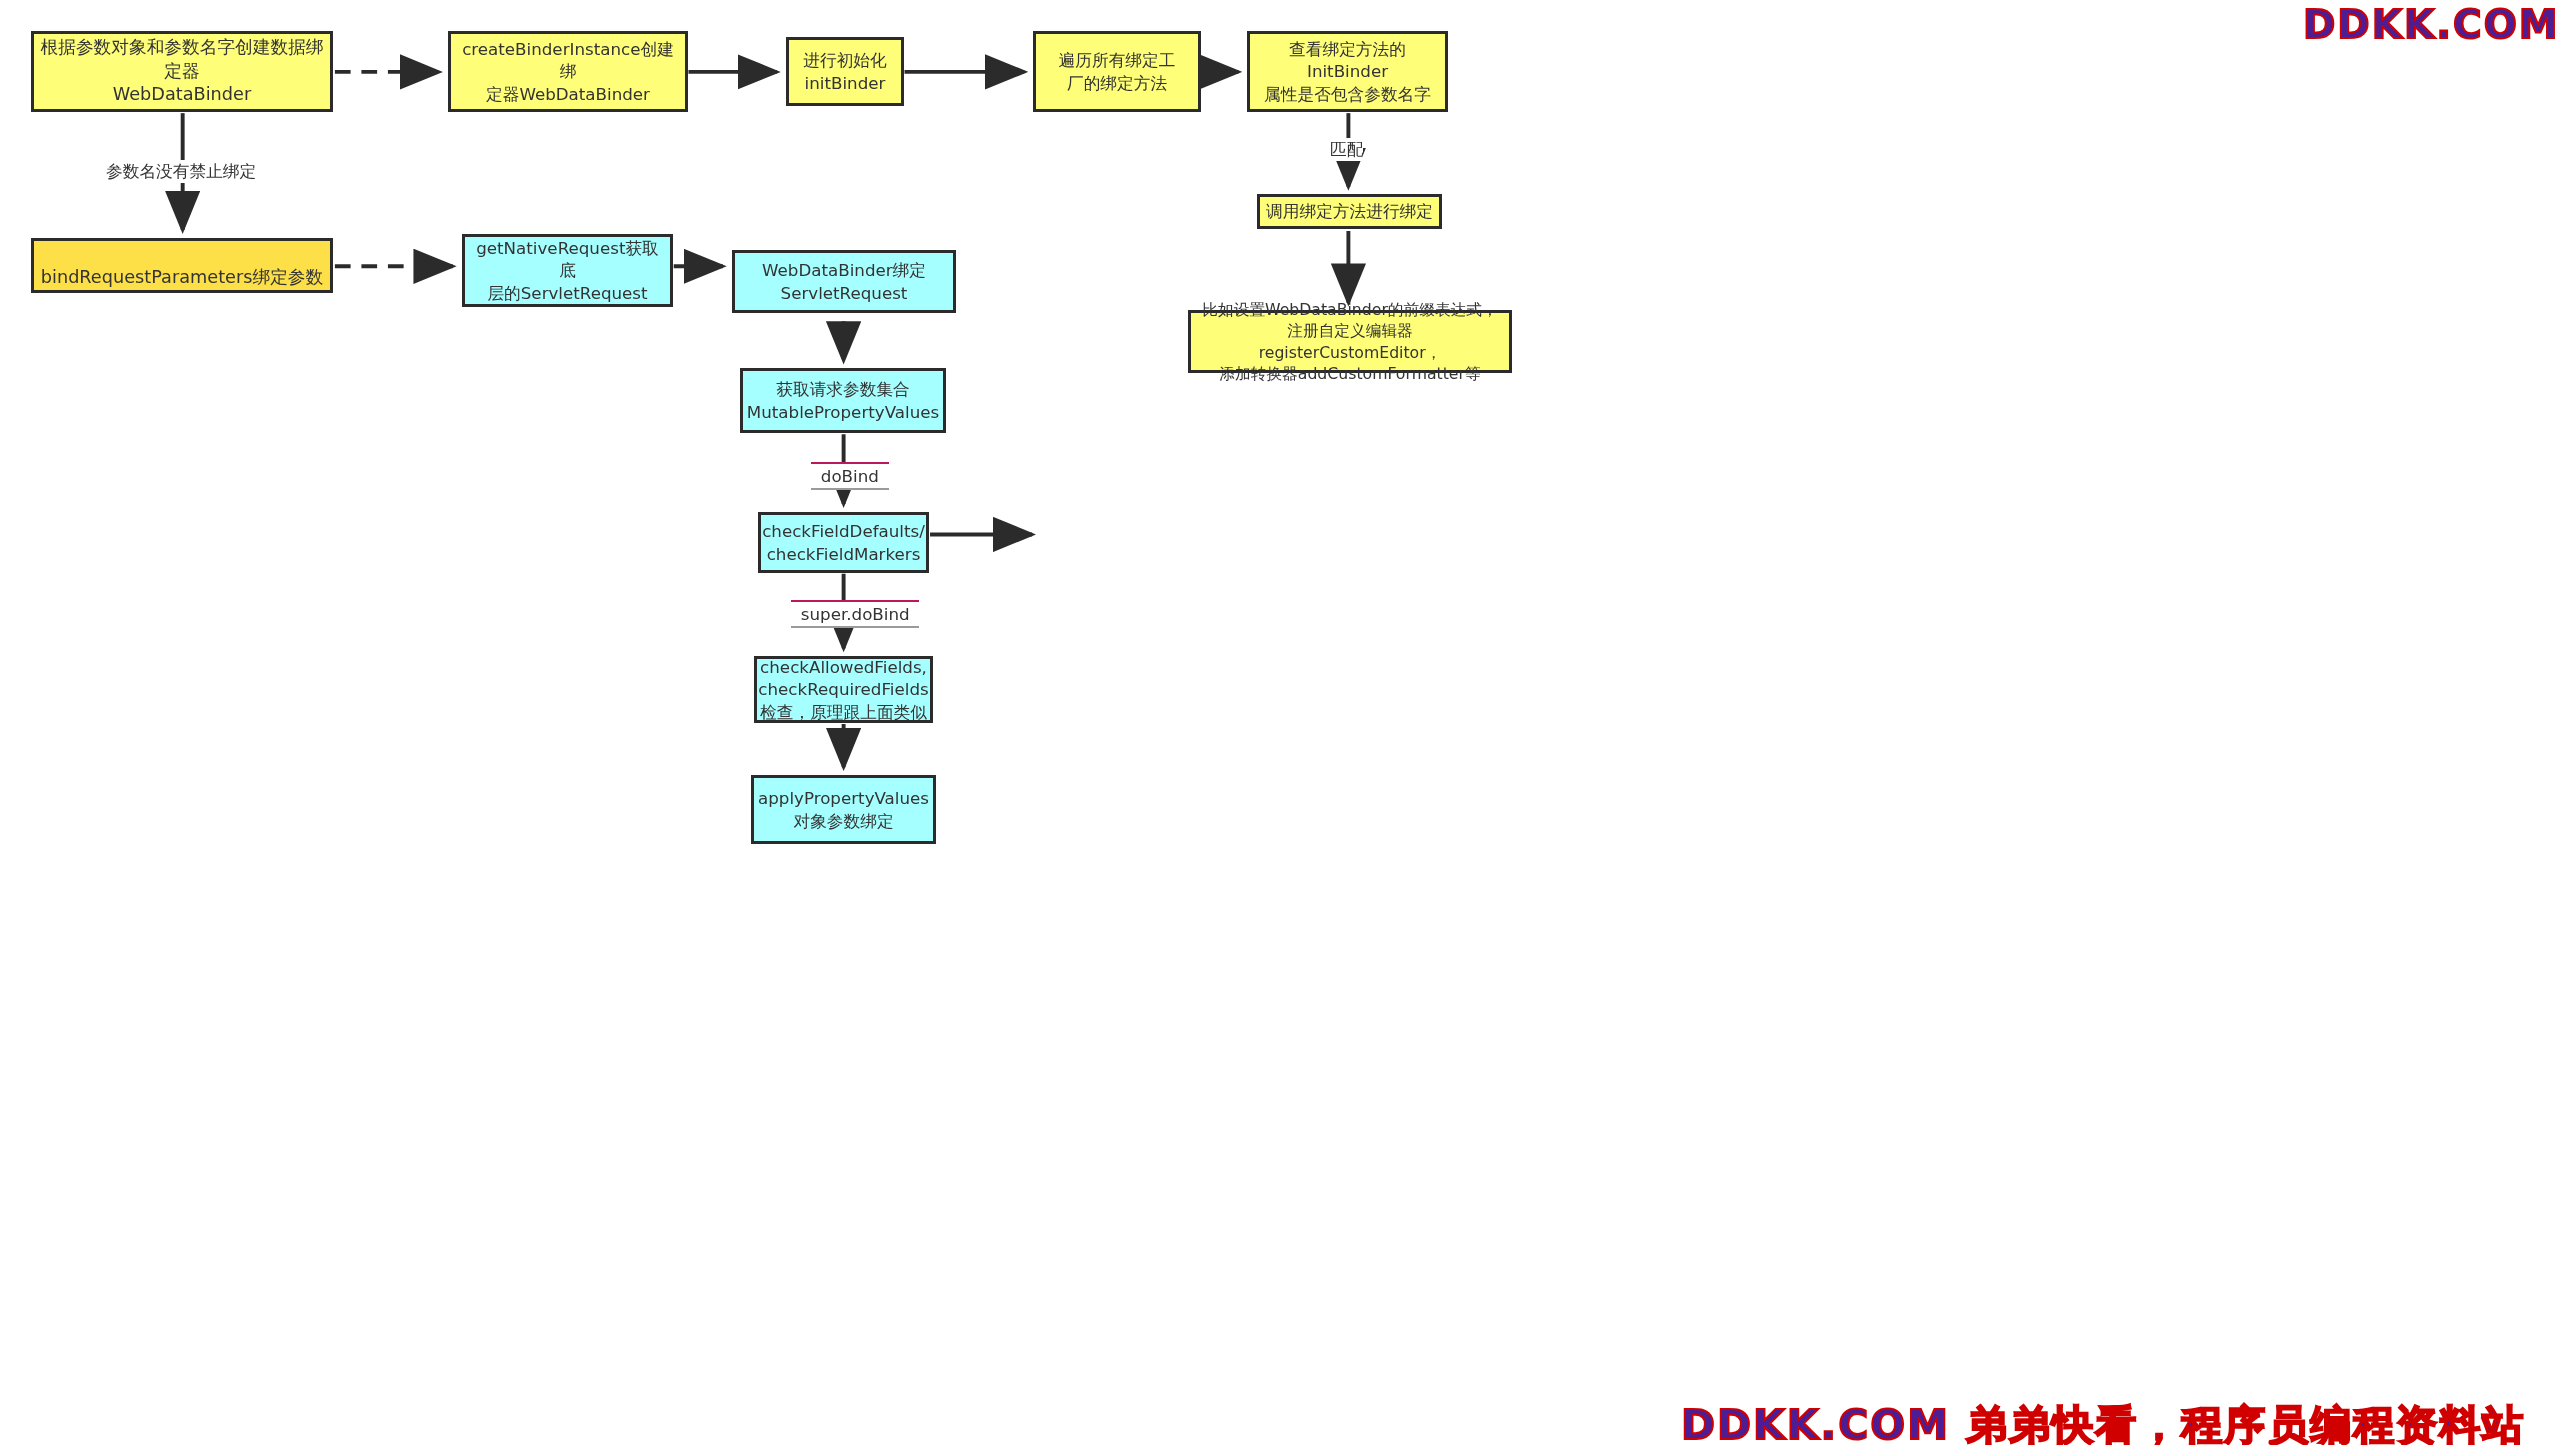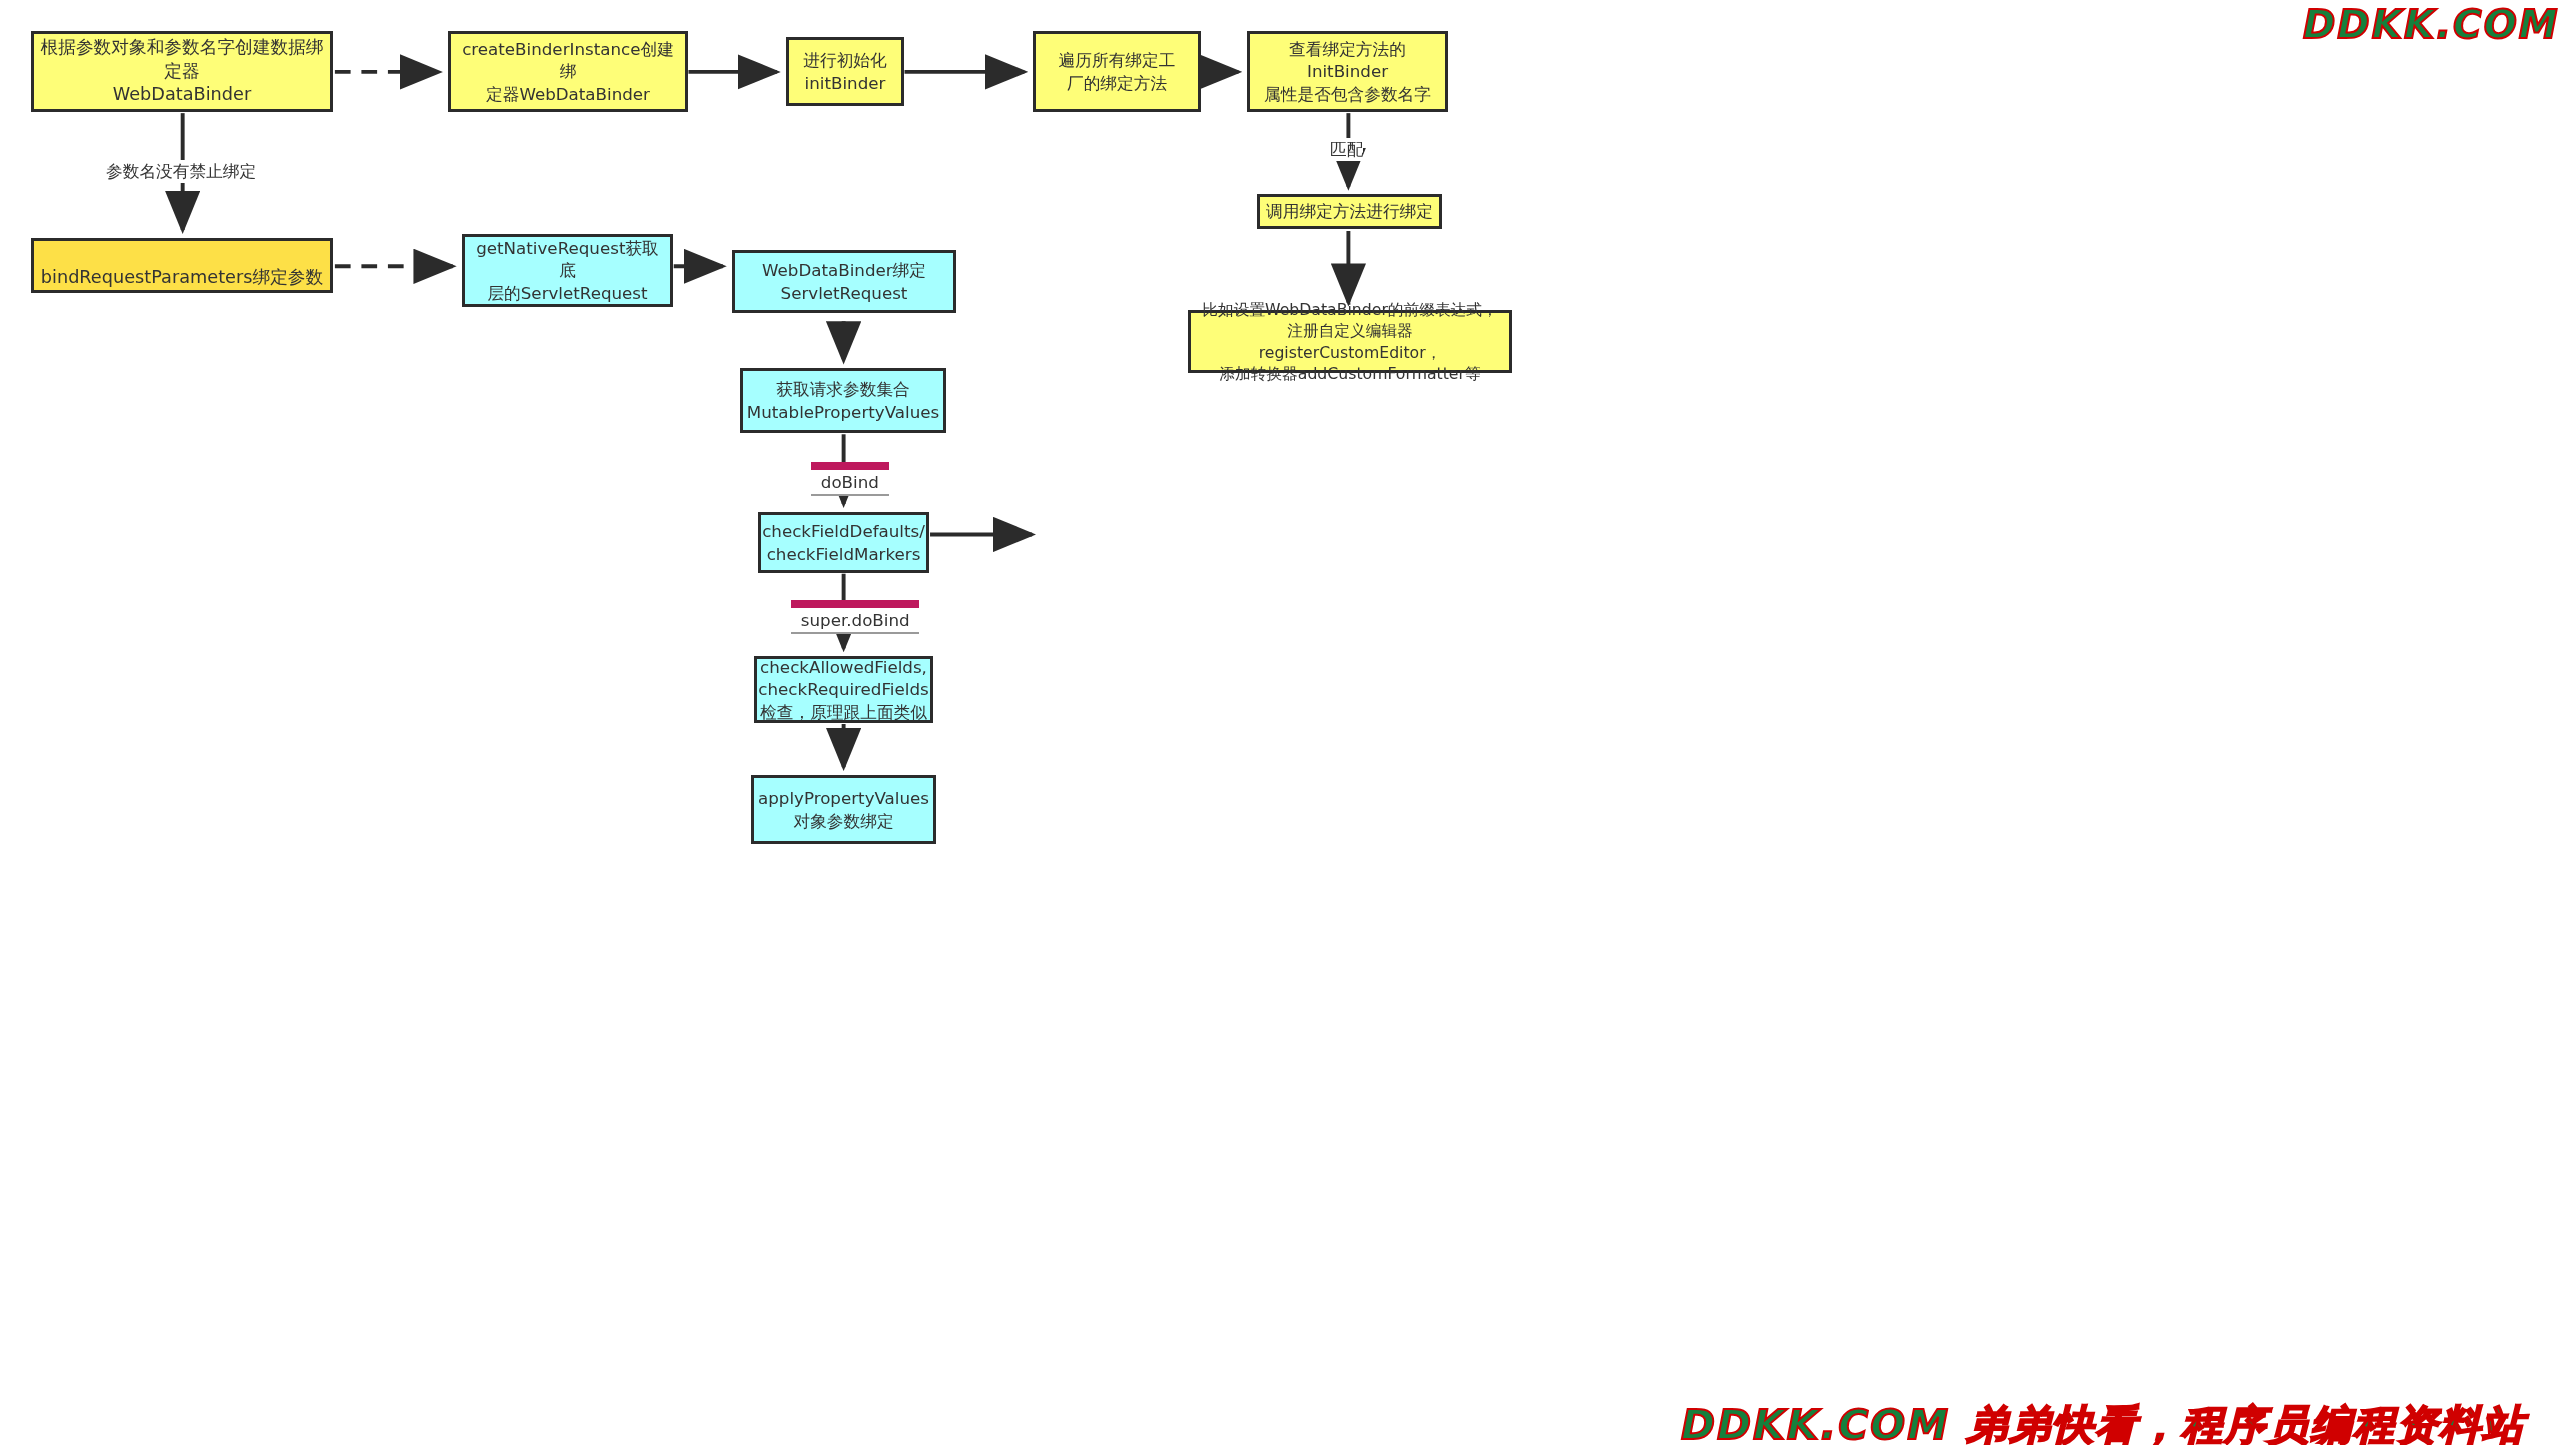--- a/index.html
+++ b/index.html
@@ -8,23 +8,23 @@
   .node{position:absolute;box-sizing:border-box;border:3.9px solid #2b2b2b;
         display:flex;align-items:center;justify-content:center;text-align:center;
         color:#333333;line-height:1.35;z-index:3;}
   .node span{display:block;white-space:pre-line;padding:0 5.9px;}
   .yellow{background:#FEFE78;}
   .cyan{background:#fde047;align-items:flex-end;}
   .cyan-soft{background:#A6FFFF;}
   svg.wires{position:absolute;left:0;top:0;width:2576px;height:1446px;z-index:1;}
   .edge-label{position:absolute;z-index:4;color:#333333;background:#ffffff;
               white-space:pre;text-align:center;}
-  .edge-label.boxed{border-top:8px solid #be185d;border-bottom:2px solid #9a9a9a;padding:2px 9.8px;}
-  .wm{position:absolute;z-index:6;color:#15803d;font-weight:bold;
-      -webkit-text-stroke:2px #d00000;white-space:pre;letter-spacing:2px;pointer-events:none;font-style:italic;}
+  .edge-label.boxed{border-top:2px solid #be185d;border-bottom:2px solid #9a9a9a;padding:2px 9.8px;}
+  .wm{position:absolute;z-index:6;color:#4c1d95;font-weight:bold;
+      -webkit-text-stroke:2px #d00000;white-space:pre;letter-spacing:2px;pointer-events:none;}
 </style>
 </head>
 <body>
 
 <div id="canvas">
 
   <svg class="wires" viewBox="0 0 2623 1472">
     <defs>
       <marker id="ah" markerWidth="11" markerHeight="9" refX="10" refY="4.5" orient="auto" markerUnits="strokeWidth">
         <path d="M0,0 L11,4.5 L0,9 z" fill="#2b2b2b"></path>

